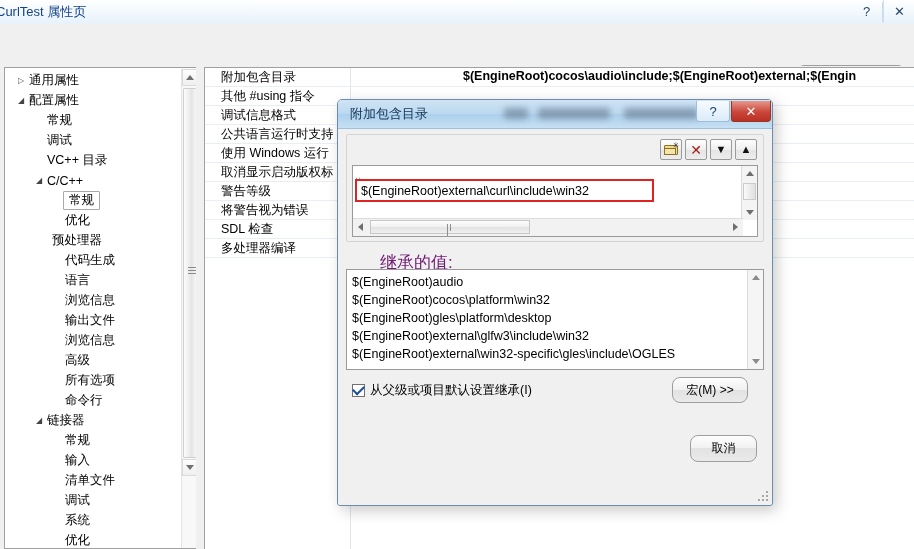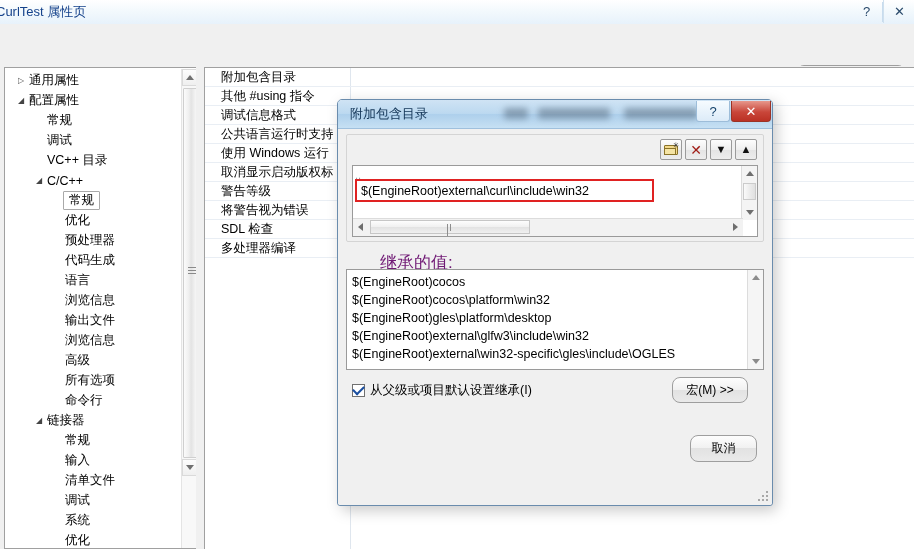--- a/index.html
+++ b/index.html
@@ -220,21 +220,21 @@
             <span class="ntext">C/C++</span>
           </div>
           <div class="node selected" style="top: 122px; left: 46px;">
             <span class="arrow-c"></span>
             <span class="ntext">常规</span>
           </div>
           <div class="node" style="top: 142px; left: 46px;">
             <span class="arrow-c"></span>
             <span class="ntext">优化</span>
           </div>
-          <div class="node" style="top: 162px; left: 46px;">
+          <div class="node" style="top: 162px; left: 33px;">
             <span class="arrow-c"></span>
             <span class="ntext">预处理器</span>
           </div>
           <div class="node" style="top: 182px; left: 46px;">
             <span class="arrow-c"></span>
             <span class="ntext">代码生成</span>
           </div>
           <div class="node" style="top: 202px; left: 46px;">
             <span class="arrow-c"></span>
             <span class="ntext">语言</span>
@@ -310,20 +310,21 @@
     </div>
 
     <div class="splitter"></div>
 
     <div class="gridpane">
       <div class="pnamecol"></div>
       <div class="gridsep"></div>
       <div id="grid-rows">
           <div class="prow" style="top: 0px;">
             <span class="pname">附加包含目录</span>
+            <span class="pval">$(EngineRoot)cocos\audio\include;$(EngineRoot)external;$(Engin</span>
           </div>
           <div class="prow" style="top: 19px;">
             <span class="pname">其他 #using 指令</span>
             <span class="pval"></span>
           </div>
           <div class="prow" style="top: 38px;">
             <span class="pname">调试信息格式</span>
             <span class="pval"></span>
           </div>
           <div class="prow" style="top: 57px;">
@@ -420,21 +421,21 @@
             <div class="ab rt">
                 <span class="tri"></span>
               </div>
           </div>
         </div>
       </div>
 
       <div class="inhlabel">继承的值:</div>
       <div class="inhbox">
         <div id="inh-rows">
-            <div class="inhrow" style="top: 3px;">$(EngineRoot)cocos</div>
+            <div class="inhrow" style="top: 3px;">$(EngineRoot)audio</div>
             <div class="inhrow" style="top: 21px;">$(EngineRoot)cocos\platform\win32</div>
             <div class="inhrow" style="top: 39px;">$(EngineRoot)gles\platform\desktop</div>
             <div class="inhrow" style="top: 57px;">$(EngineRoot)external\glfw3\include\win32</div>
             <div class="inhrow" style="top: 75px;">$(EngineRoot)external\win32-specific\gles\include\OGLES</div>
           </div>
         <div class="inhvsb">
           <div class="ab up">
               <span class="tri"></span>
             </div>
           <div class="ab dn">

